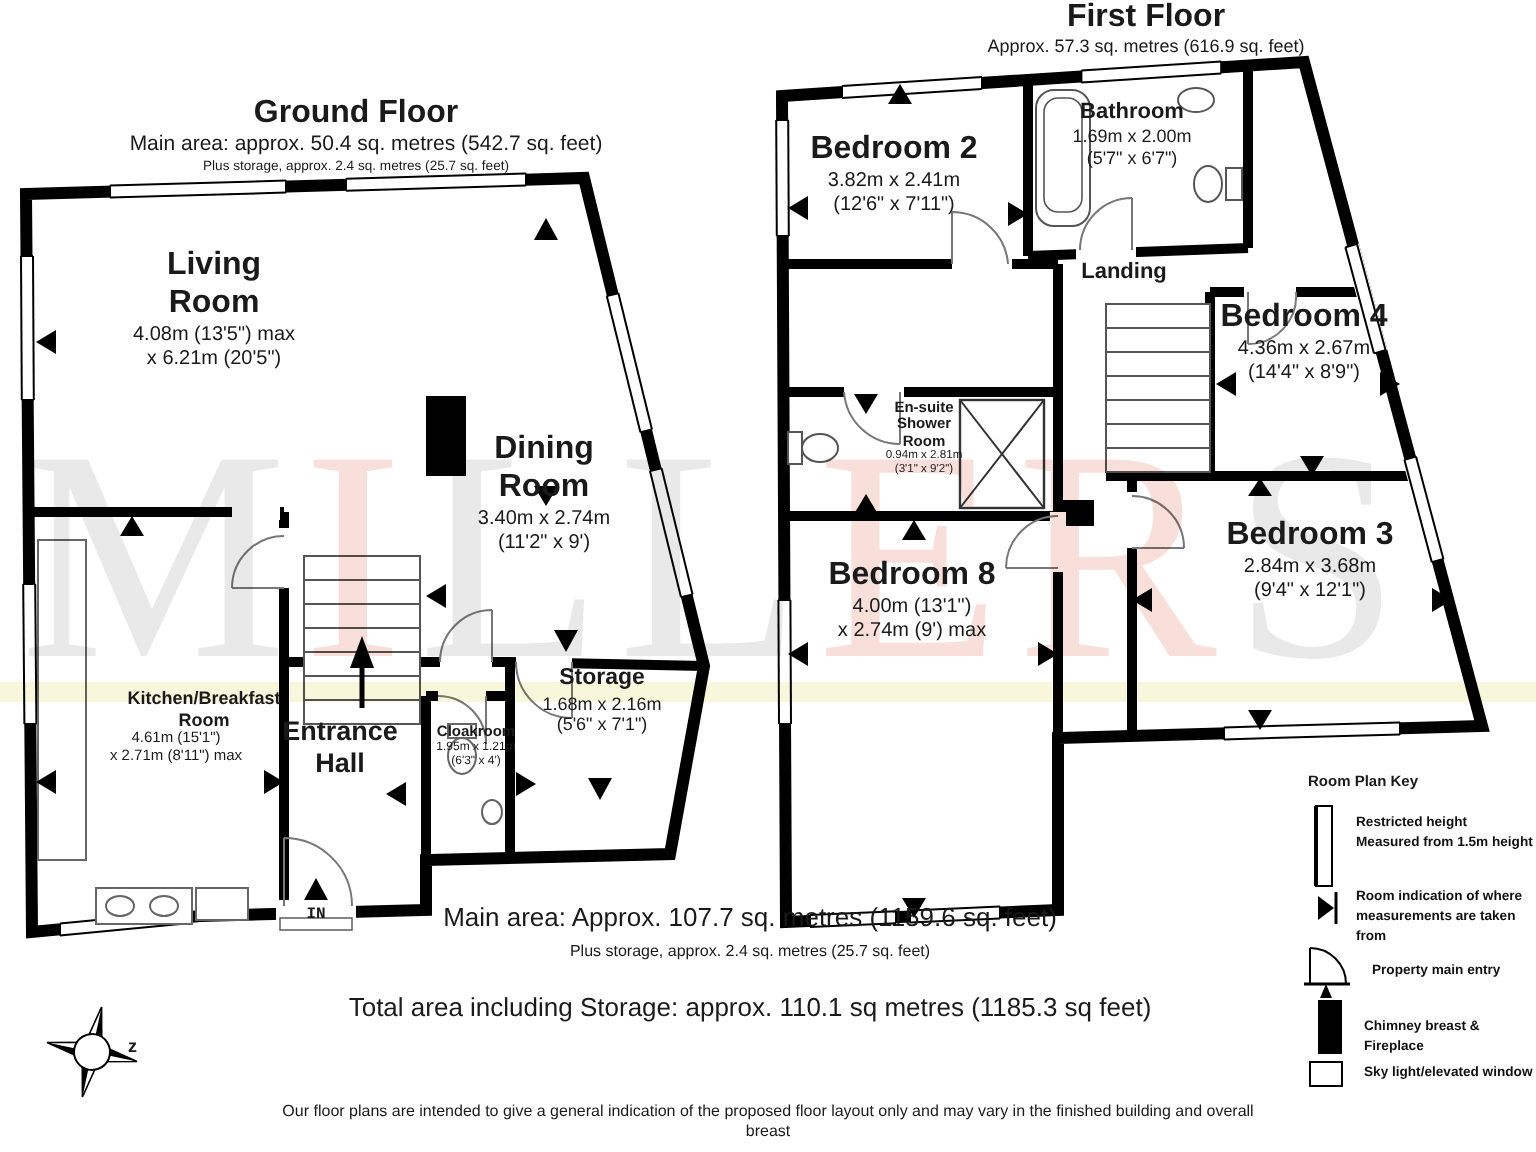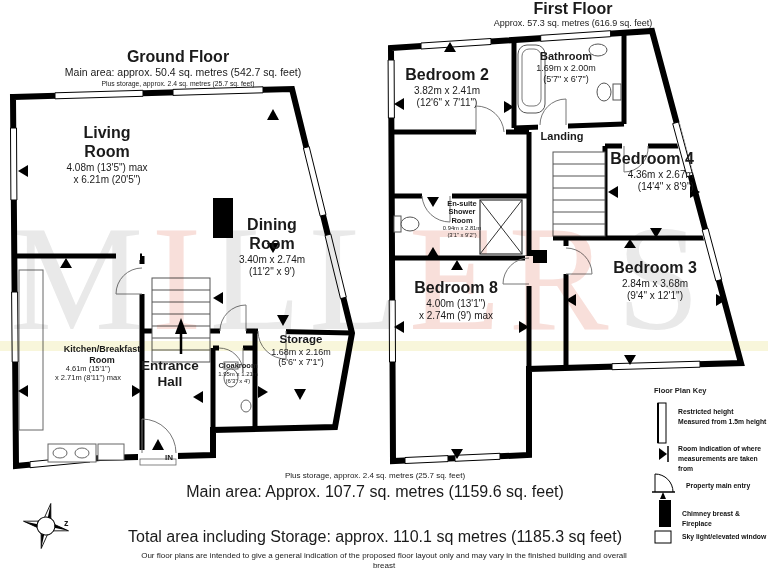--- a/index.html
+++ b/index.html
@@ -21,21 +21,21 @@
   .kitchen .rn{font-size:9px;padding-left:28px;}   .kitchen .rd{font-size:7.5px;}
   .hall .rn{font-size:13.5px;}
   .cloak .rn{font-size:7.5px;}   .cloak .rd{font-size:6px;line-height:1.25;}
   .storage .rn{font-size:11.5px;}.storage .rd{font-size:9px;}
   .small11 .rn{font-size:11px;}  .small11 .rd{font-size:9px;}
   .ensuite .rn{font-size:7.5px;line-height:1.1;} .ensuite .rd{font-size:5.8px;line-height:1.25;}
   .gf-title,.ff-title{font-weight:bold;font-size:16px;}
   .gf-sub{font-size:10.5px;padding-left:10px;}
   .gf-sub2{font-size:6.8px;}
   .ff-sub{font-size:9px;}
-  .sum-main,.sum-total{font-size:16px;margin-top:32px;}
+  .sum-main,.sum-total{font-size:13px;}
   .sum-plus{font-size:8px;}
   .disc{font-size:8px;line-height:1.3;}
   .in-label{font-weight:bold;font-size:8px;}
   .z-label{font-weight:bold;font-size:9px;}
   .key-title{font-weight:bold;font-size:7.5px;}
   .key-row{position:absolute;display:flex;align-items:flex-start;}
   .key-text{font-size:6.8px;font-weight:600;line-height:1.5;color:#111;}
   .key-icon{flex:0 0 auto;}
 </style>
 </head>
@@ -349,36 +349,36 @@
   <div class="abs ctr room-label cloak" style="left:238px;top:362px;">
     <div class="rn">Cloakroom</div>
     <div class="rd">1.95m x 1.21m</div>
     <div class="rd">(6'3" x 4')</div>
   </div>
   <div class="abs ctr room-label storage" style="left:301px;top:333px;">
     <div class="rn">Storage</div>
     <div class="rd">1.68m x 2.16m</div>
     <div class="rd">(5'6" x 7'1")</div>
   </div>
-  <div class="abs ctr in-label" style="left:169px;top:453px;">IN</div>
+  <div class="abs ctr in-label" style="left:158px;top:453px;font-family:Liberation Mono, monospace;">IN</div>
 
   <div class="abs ctr room-label" style="left:447px;top:66px;">
     <div class="rn">Bedroom 2</div>
     <div class="rd">3.82m x 2.41m</div>
     <div class="rd">(12'6" x 7'11")</div>
   </div>
   <div class="abs ctr room-label small11" style="left:566px;top:50px;">
     <div class="rn">Bathroom</div>
     <div class="rd">1.69m x 2.00m</div>
     <div class="rd">(5'7" x 6'7")</div>
   </div>
   <div class="abs ctr room-label small11" style="left:562px;top:130px;">
     <div class="rn">Landing</div>
   </div>
-  <div class="abs ctr room-label" style="left:652px;top:150px;text-align:right;">
+  <div class="abs ctr room-label" style="left:652px;top:150px;">
     <div class="rn">Bedroom 4</div>
     <div class="rd">4.36m x 2.67m</div>
     <div class="rd">(14'4" x 8'9")</div>
   </div>
   <div class="abs ctr room-label ensuite" style="left:462px;top:200px;">
     <div class="rn">En-suite</div>
     <div class="rn">Shower</div>
     <div class="rn">Room</div>
     <div class="rd">0.94m x 2.81m</div>
     <div class="rd">(3'1" x 9'2")</div>
@@ -396,21 +396,21 @@
 
   <div class="abs ctr sum-main" style="left:375px;top:451px;">Main area: Approx. 107.7 sq. metres (1159.6 sq. feet)</div>
   <div class="abs ctr sum-plus" style="left:375px;top:471px;">Plus storage, approx. 2.4 sq. metres (25.7 sq. feet)</div>
   <div class="abs ctr sum-total" style="left:375px;top:496px;">Total area including Storage: approx. 110.1 sq metres (1185.3 sq feet)</div>
 
   <div class="abs ctr disc" style="left:384px;top:551px;">Our floor plans are intended to give a general indication of the proposed floor layout only and may vary in the finished building and overall</div>
   <div class="abs ctr disc" style="left:384px;top:561px;">breast</div>
 
   <div class="abs z-label" style="left:64px;top:518px;">z</div>
 
-  <div class="abs key-title" style="left:654px;top:386px;">Floor Plan Key</div>
+  <div class="abs key-title" style="left:654px;top:386px;">Room Plan Key</div>
 
   <div class="key-row" style="left:656px;top:402px;">
     <svg class="key-icon" width="14" height="42">
       <rect x="2" y="1" width="8" height="40" fill="#fff" stroke="#000" stroke-width="1"></rect>
       <line x1="2" y1="1" x2="2" y2="41" stroke="#000" stroke-width="2"></line>
     </svg>
     <div class="key-text" style="margin-left:8px;margin-top:5px;">
       <div>Restricted height</div>
       <div>Measured from 1.5m height</div>
     </div>

